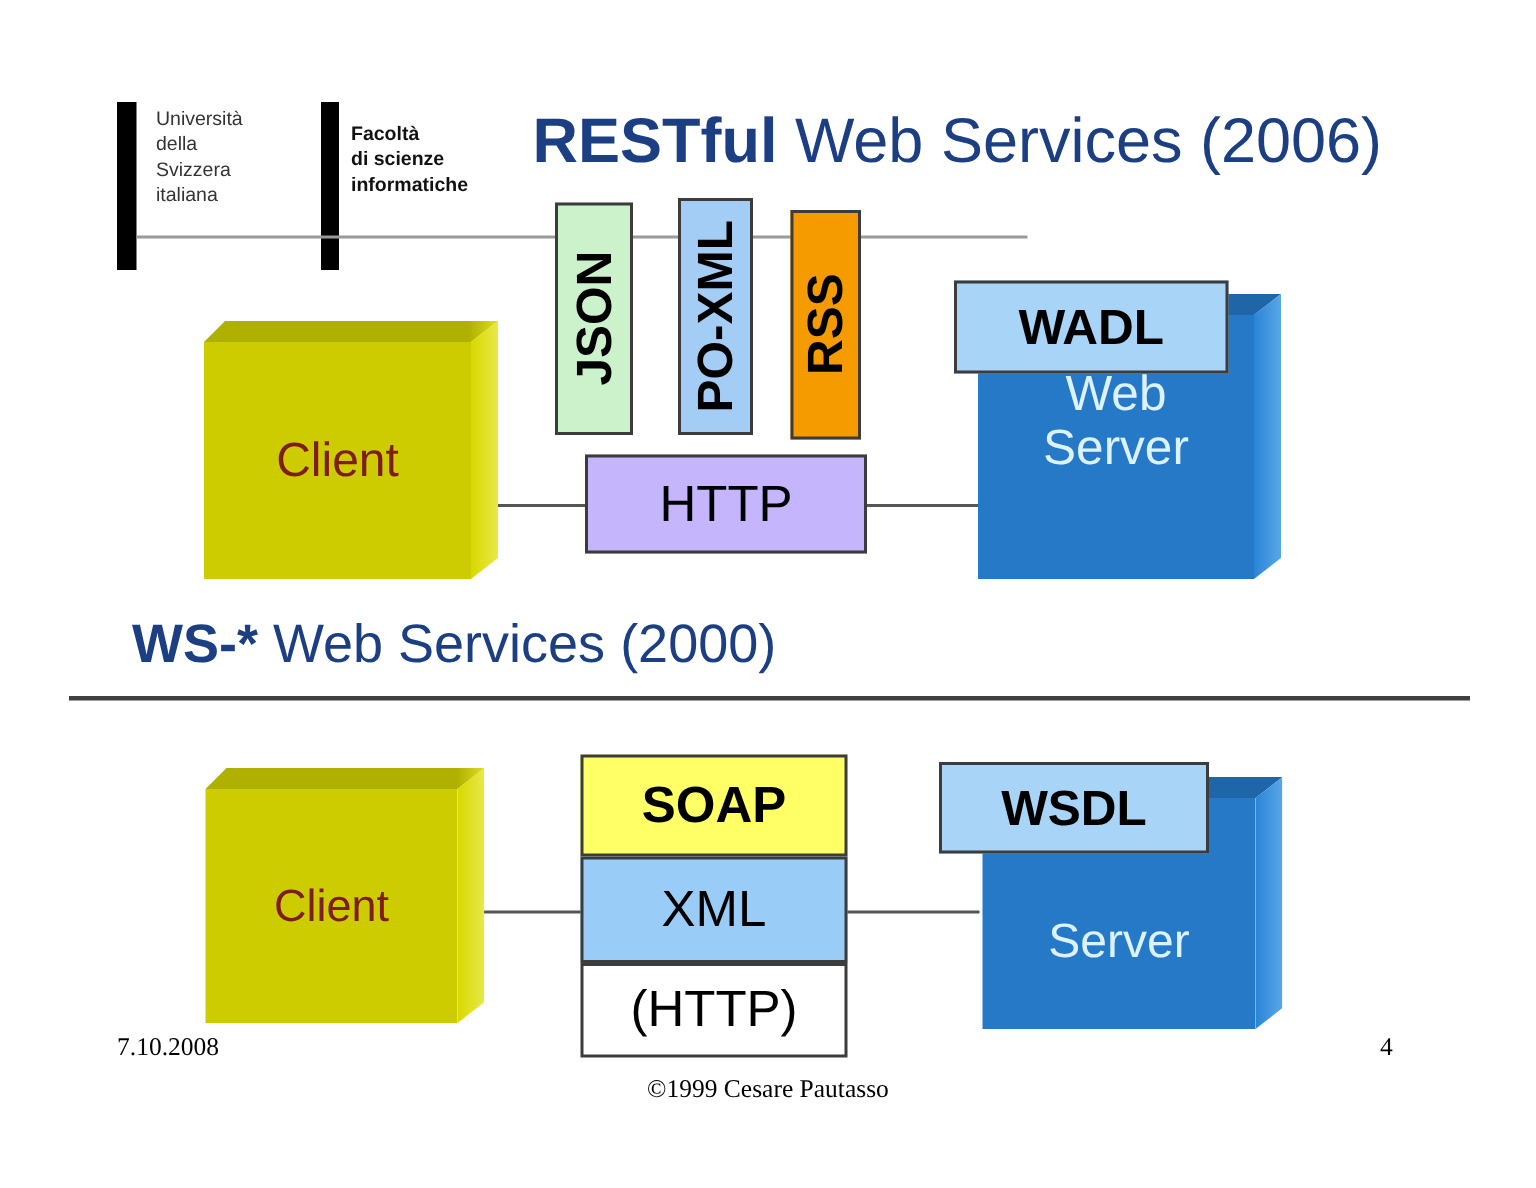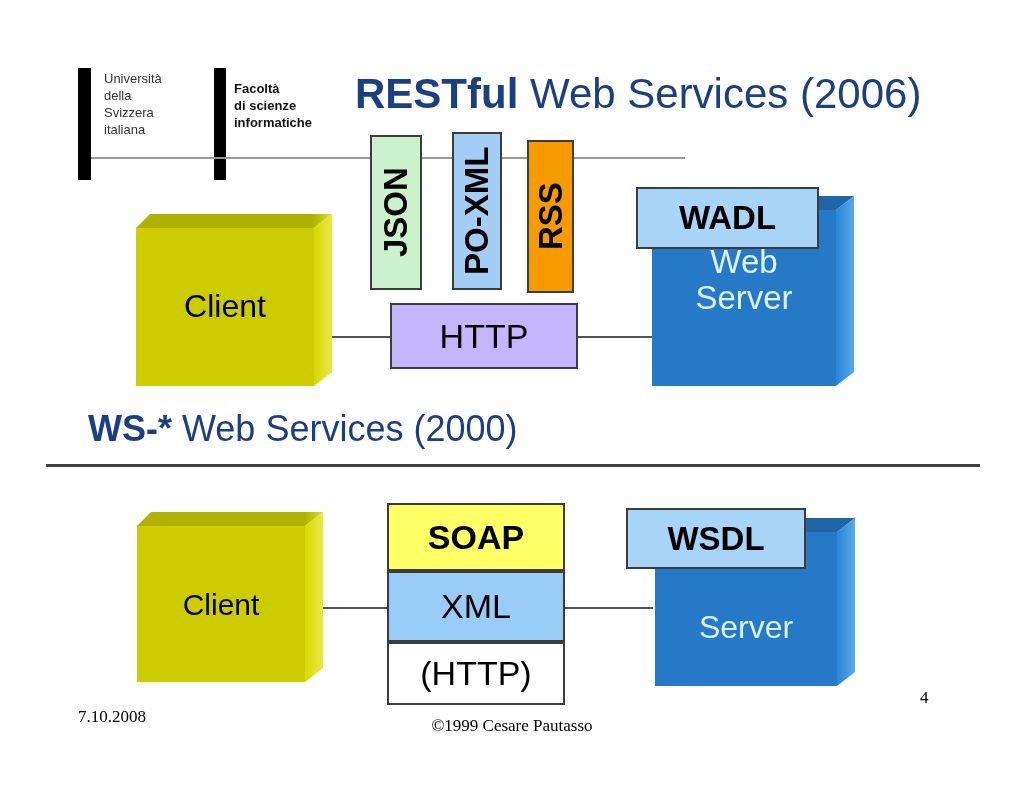--- a/index.html
+++ b/index.html
@@ -90,21 +90,21 @@
     height: 14px;
   }
   .cube .side {
     position: absolute;
     right: 0; top: 0;
     width: 18px;
     height: 100%;
   }
 
   
-  .cube.client .face { background: #cccc00; color: #000000; }
+  .cube.client .face { background: #cccc00; color: #7f1d1d; }
   .cube.client .top {
     background: linear-gradient(to right, #b0b000 0%, #b0b000 90%, #dede22 100%);
     clip-path: polygon(0 100%, 14px 0, 100% 0, calc(100% - 18px) 100%);
   }
   .cube.client .side {
     background: linear-gradient(to right, #d8d800, #e8e84a);
     clip-path: polygon(0 14px, 100% 0, 100% calc(100% - 14px), 0 100%);
   }
 
   
@@ -215,17 +215,17 @@
   <div class="box" style="left:387px; top:642px; width:178px; height:63px; background:#ffffff; font-size:34px;">(HTTP)</div>
 
   <div class="cube server" style="left:655px; top:518px; width:200px; height:168px;">
     <div class="top"></div>
     <div class="side"></div>
     <div class="face" style="font-size:32px; padding-top:38px;">Server</div>
   </div>
 
   <div class="box" style="left:626px; top:508px; width:180px; height:61px; background:#a8d4f7; font-size:33px; font-weight:bold;">WSDL</div>
 
-  <div class="footer" style="left:78px; top:688px;margin-top:19px;">7.10.2008</div>
+  <div class="footer" style="left:78px; top:688px;">7.10.2008</div>
   <div class="footer" style="left:0; top:716px; width:1024px; text-align:center;">©1999 Cesare Pautasso</div>
   <div class="footer" style="left:920px; top:688px;">4</div>
 
 </div>
 
 </body></html>

